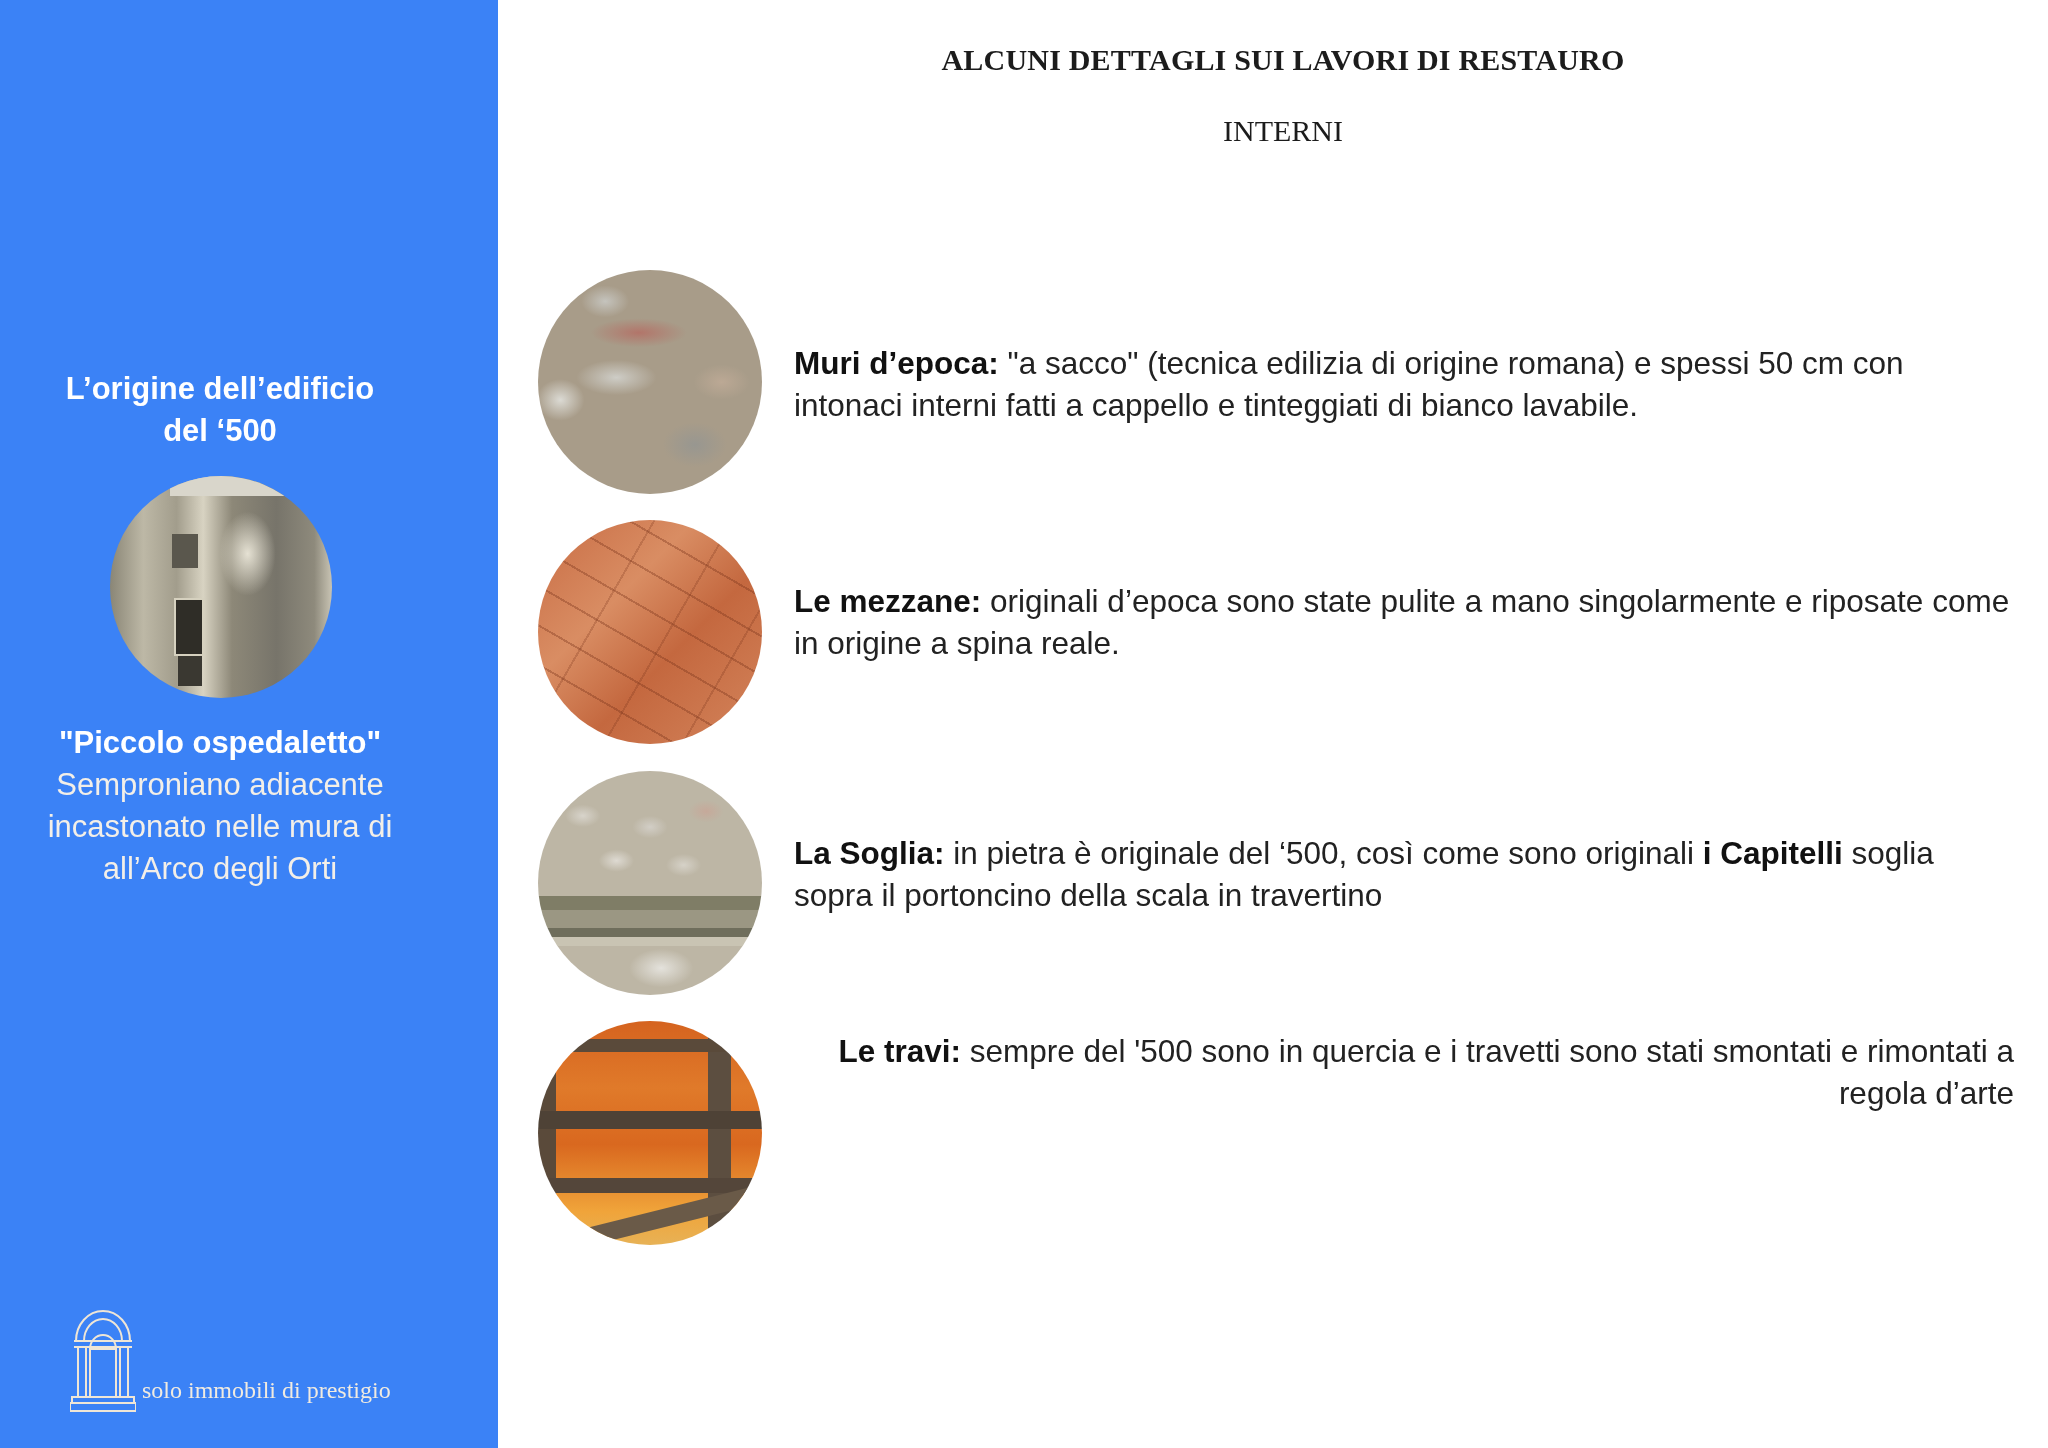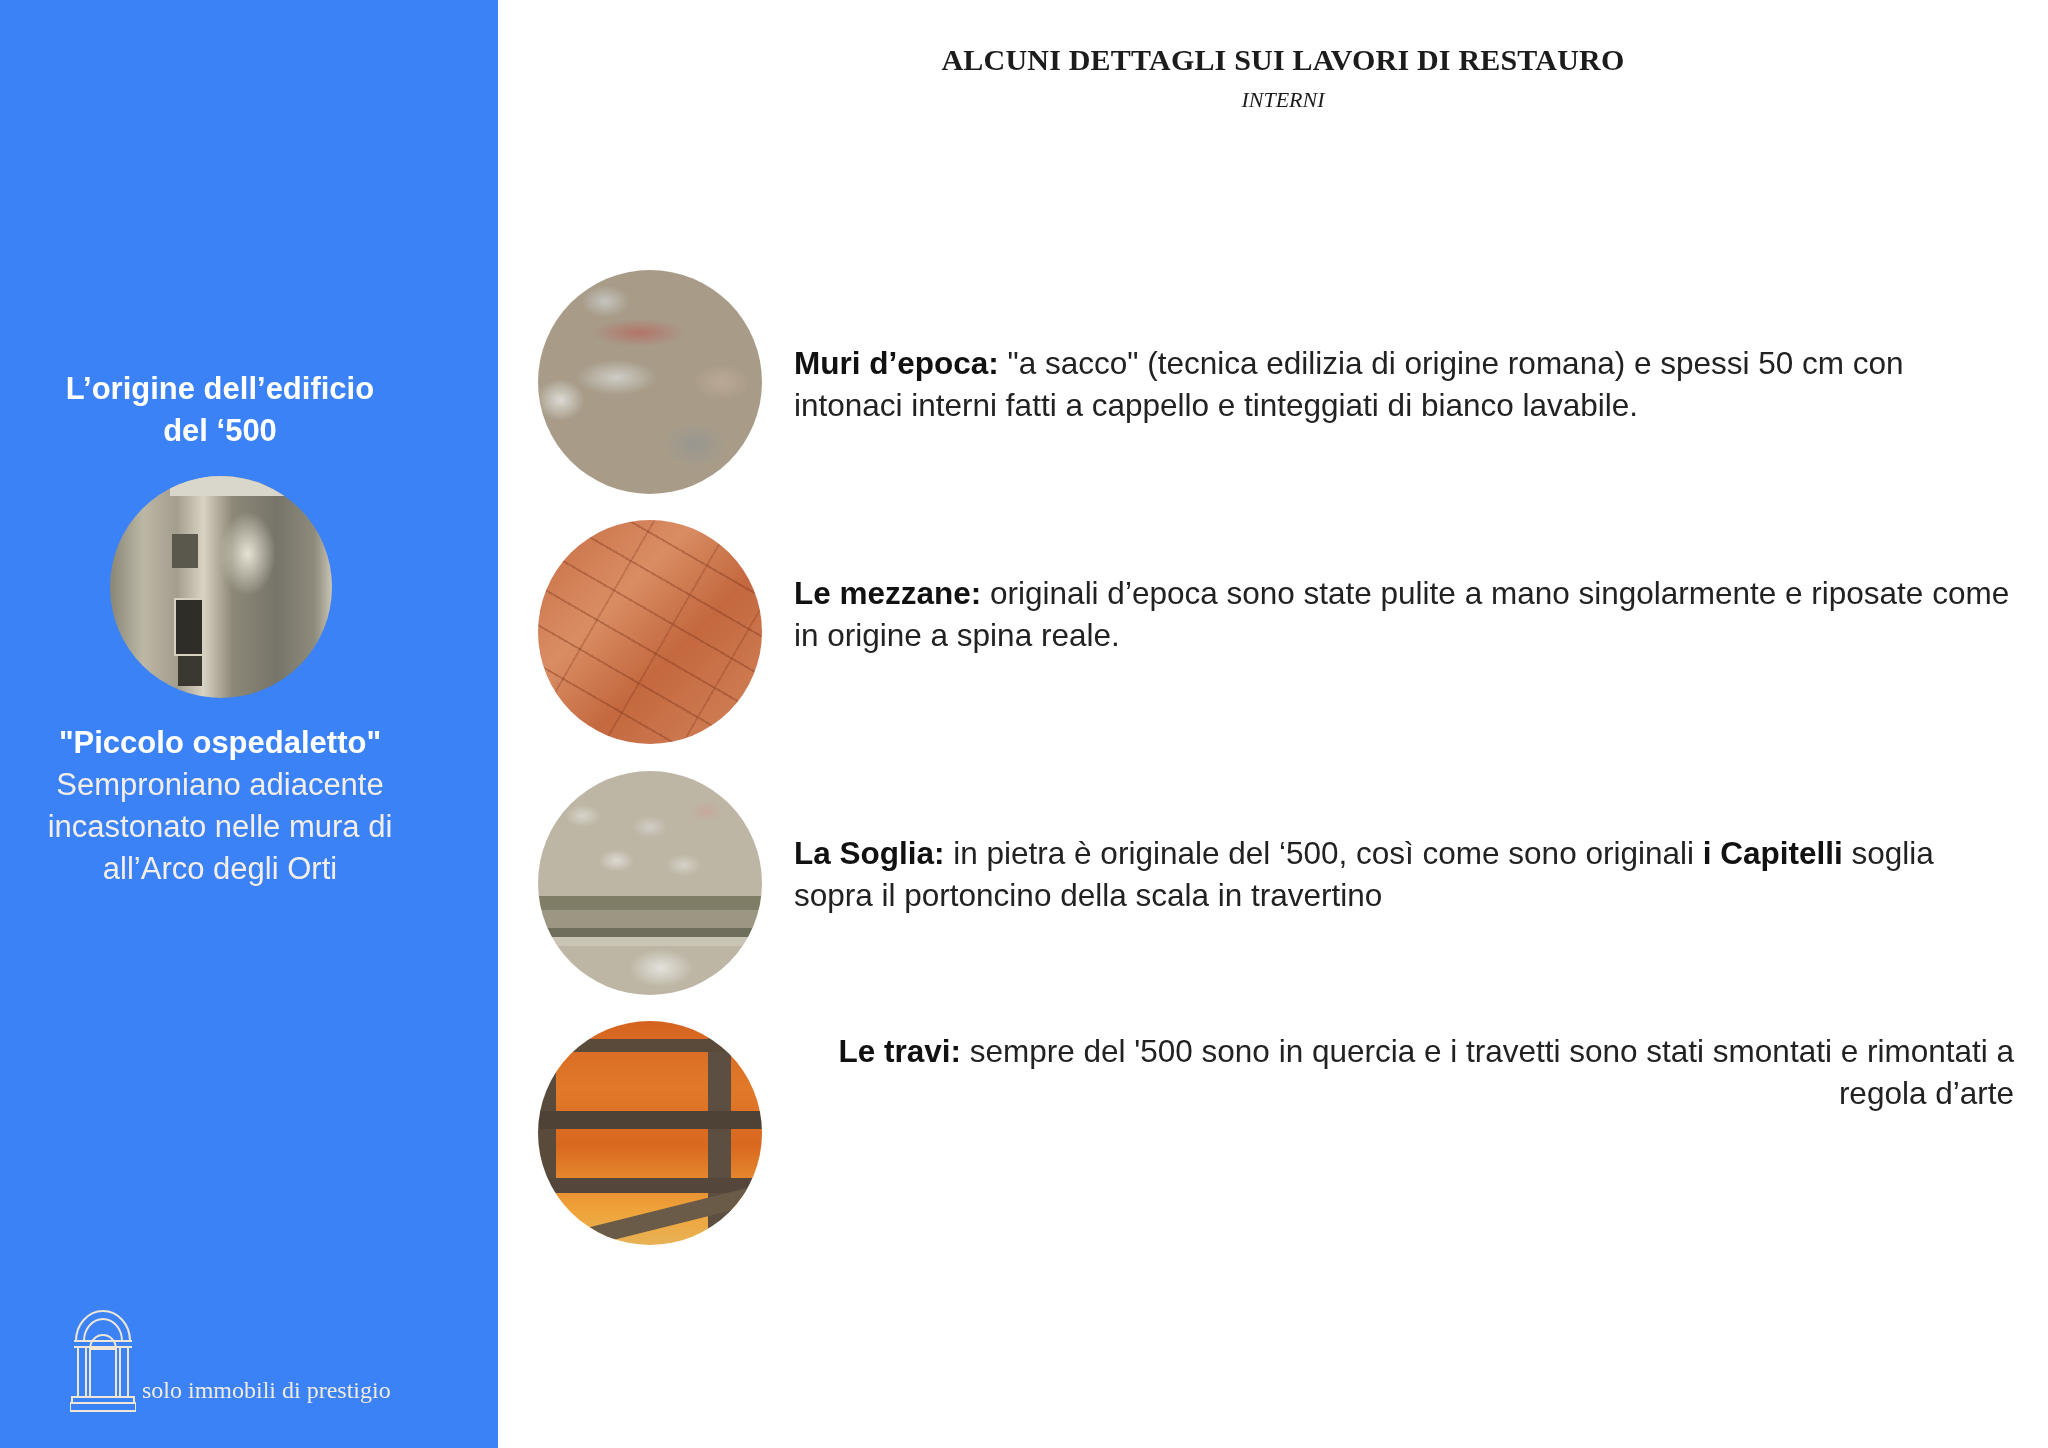--- a/index.html
+++ b/index.html
@@ -18,21 +18,21 @@
   .side-desc { position:absolute; left:0; width:440px; top:722px; text-align:center; color:#ffffff; font-size:31px; line-height:42px; }
   .side-desc .strong { font-weight:bold; display:block; }
   .side-desc .light { color:#f3efe8; display:block; }
   .logo { position:absolute; left:70px; top:1305px; width:360px; height:110px; }
   .logo-icon { position:absolute; left:0; top:0; width:66px; height:108px; }
   .logo-name { position:absolute; left:72px; top:-6px; font-family:"Liberation Serif", serif; font-size:66px; color:#f1ebe0; letter-spacing:1px; line-height:80px; }
   .logo-tag { position:absolute; left:72px; top:70px; font-family:"Liberation Serif", serif; font-size:24px; color:#f1ebe0; line-height:30px; }
 
   .header { position:absolute; left:518px; right:0; top:40px; text-align:center; font-family:"Liberation Serif", serif; color:#1c1c1c; }
   .header .title { font-size:30px; font-weight:bold; letter-spacing:0.2px; line-height:40px; }
-  .header .subtitle { font-size:22px; font-style:italic; line-height:40px; }
+  .header .subtitle { font-size:30px; line-height:40px;margin-top:31px; }
 
   .item-img { position:absolute; left:538px; width:224px; height:224px; border-radius:50%; overflow:hidden; }
   .img-walls { top:270px;
     background:
       radial-gradient(ellipse 60px 18px at 45% 28%, rgba(180,110,100,0.85), rgba(180,110,100,0) 80%),
       radial-gradient(ellipse 50px 22px at 35% 48%, rgba(210,210,205,0.9), rgba(210,210,205,0) 80%),
       radial-gradient(ellipse 30px 26px at 10% 58%, rgba(225,225,220,0.9), rgba(225,225,220,0) 80%),
       radial-gradient(ellipse 40px 28px at 70% 78%, rgba(150,150,145,0.9), rgba(150,150,145,0) 80%),
       radial-gradient(ellipse 30px 20px at 30% 14%, rgba(200,200,195,0.9), rgba(200,200,195,0) 80%),
       radial-gradient(ellipse 35px 22px at 82% 50%, rgba(190,170,150,0.9), rgba(190,170,150,0) 80%),
@@ -57,21 +57,21 @@
       linear-gradient(180deg, transparent 0 8%, #5a4a3a 8% 14%, transparent 14% 40%, #4e4236 40% 48%, transparent 48% 70%, #54463a 70% 77%, transparent 77%),
       linear-gradient(90deg, #5a4a3a 0 8%, transparent 8% 76%, #5c4e40 76% 86%, transparent 86%),
       linear-gradient(180deg, #d5631f 0%, #e07a2a 30%, #d9681f 55%, #f0a43a 85%, #e7b256 100%); }
   .img-beams .diag { position:absolute; left:30px; top:182px; width:240px; height:18px; background:#6a5a48; transform:rotate(-14deg); }
 
   .item-text { position:absolute; left:794px; width:1220px; font-size:31.5px; line-height:42px; color:#222222; }
   .item-text .lbl { font-weight:bold; color:#111111; }
   .item-text p { margin:0; }
   .t1 { top:342px; }
   .t2 { top:572px; }
-  .t2 .p2 { }
+  .t2 .p2 { margin-top:8px; }
   .t3 { top:832px; }
   .t4 { top:1030px;text-align:right; }
 </style>
 </head>
 <body>
 
 <aside class="sidebar">
   <div class="side-title">
     <div>L’origine dell’edificio</div>
     <div>del ‘500</div>

